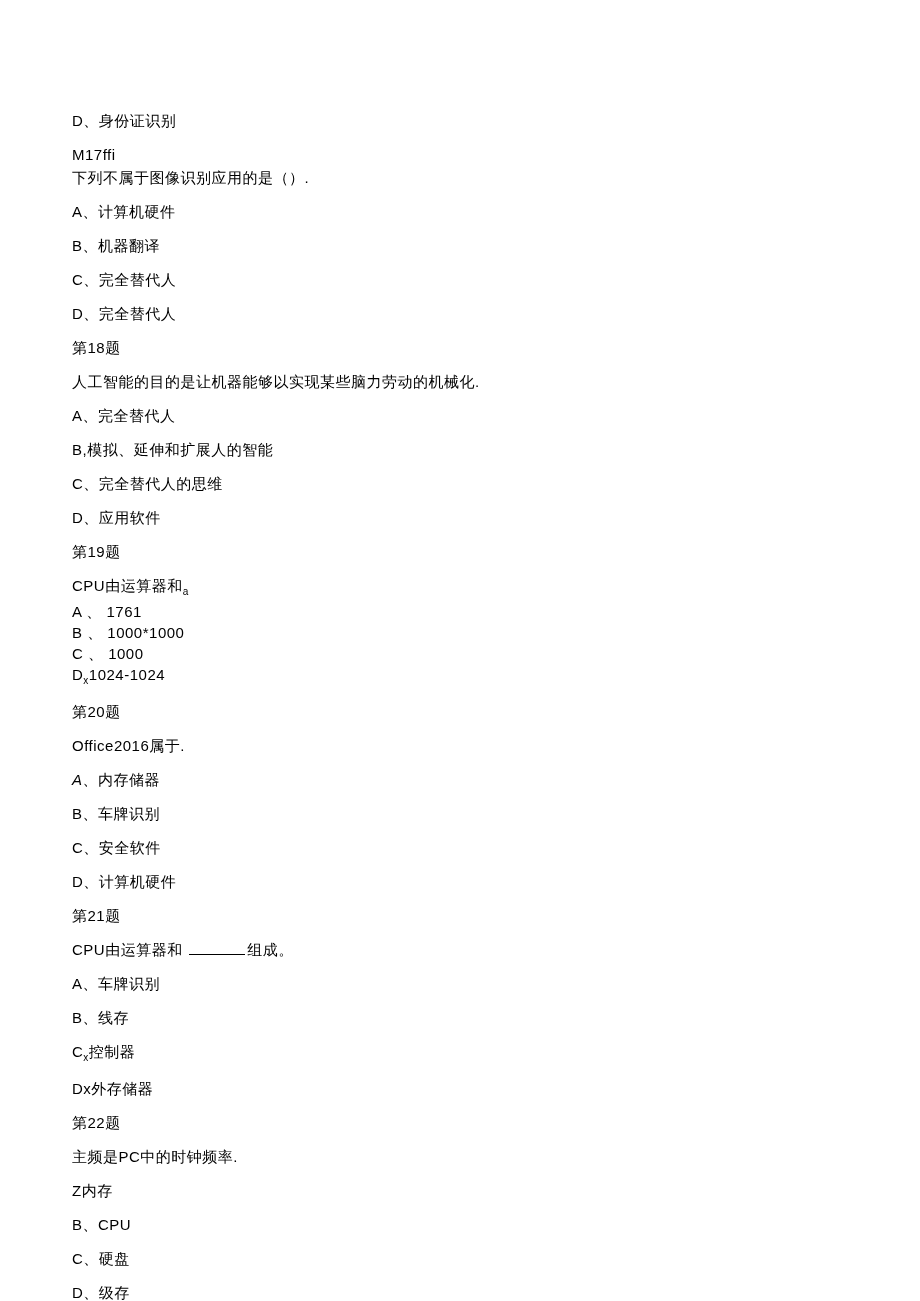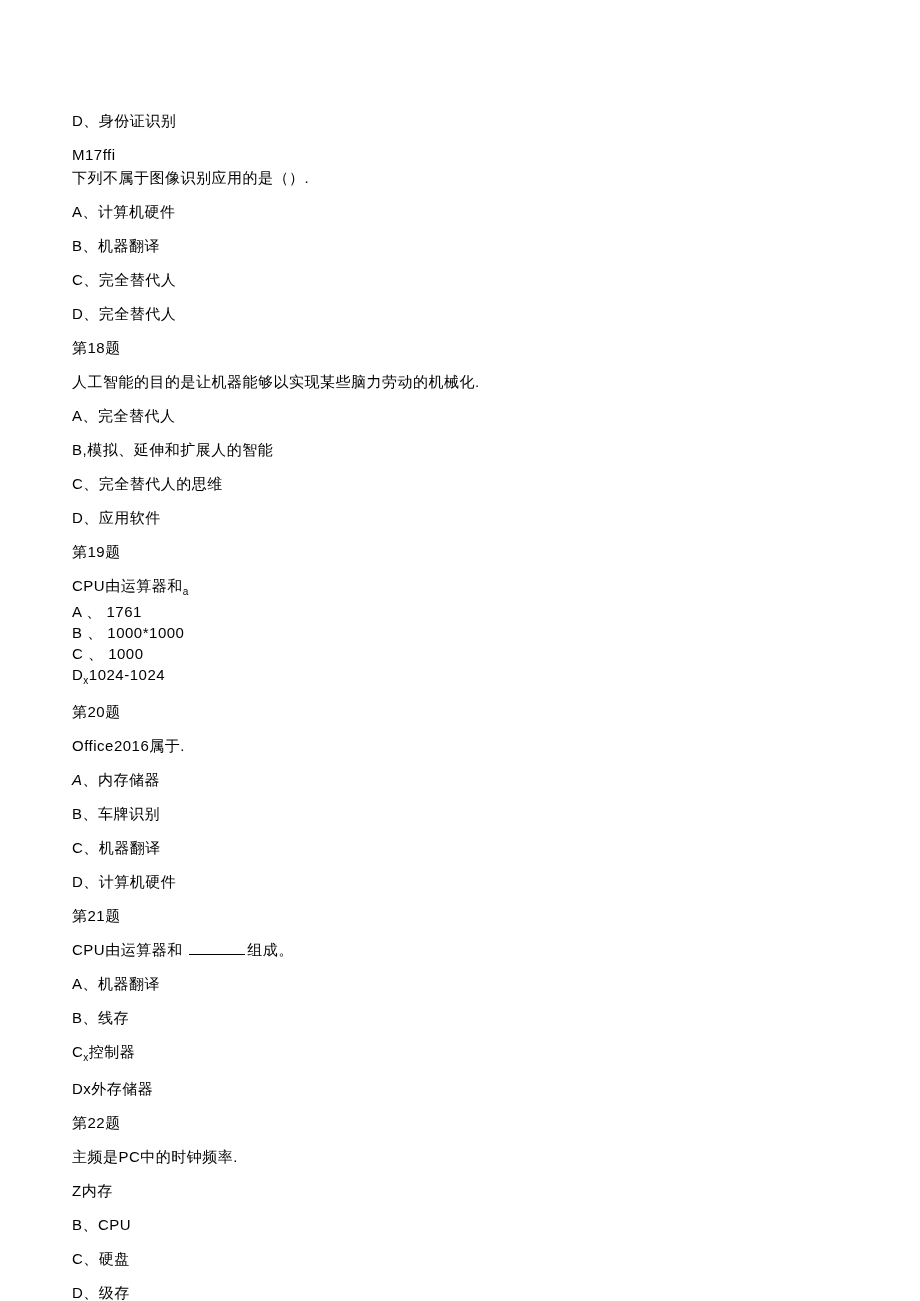--- a/index.html
+++ b/index.html
@@ -69,29 +69,29 @@
 <div class="line">
   <span>D</span><span class="sub">x</span><span>1024-1024</span>
 </div>
 
 <div class="line">第20题</div>
 <div class="line">Office2016属于.</div>
 <div class="line">
   <span class="italic">A</span><span>、内存储器</span>
 </div>
 <div class="line">B、车牌识别</div>
-<div class="line">C、机器翻译</div>
+<div class="line">C、安全软件</div>
 <div class="line">D、计算机硬件</div>
 
 <div class="line">第21题</div>
 <div class="line">
   <span>CPU由运算器和</span>
   <span class="underline-blank"></span><span>组成。</span>
 </div>
-<div class="line">A、机器翻译</div>
+<div class="line">A、车牌识别</div>
 <div class="line">B、线存</div>
 <div class="line">
   <span>C</span><span class="sub">x</span><span>控制器</span>
 </div>
 <div class="line">Dx外存储器</div>
 
 <div class="line">第22题</div>
 <div class="line">主频是PC中的时钟频率.</div>
 <div class="line">Z内存</div>
 <div class="line">B、CPU</div>

